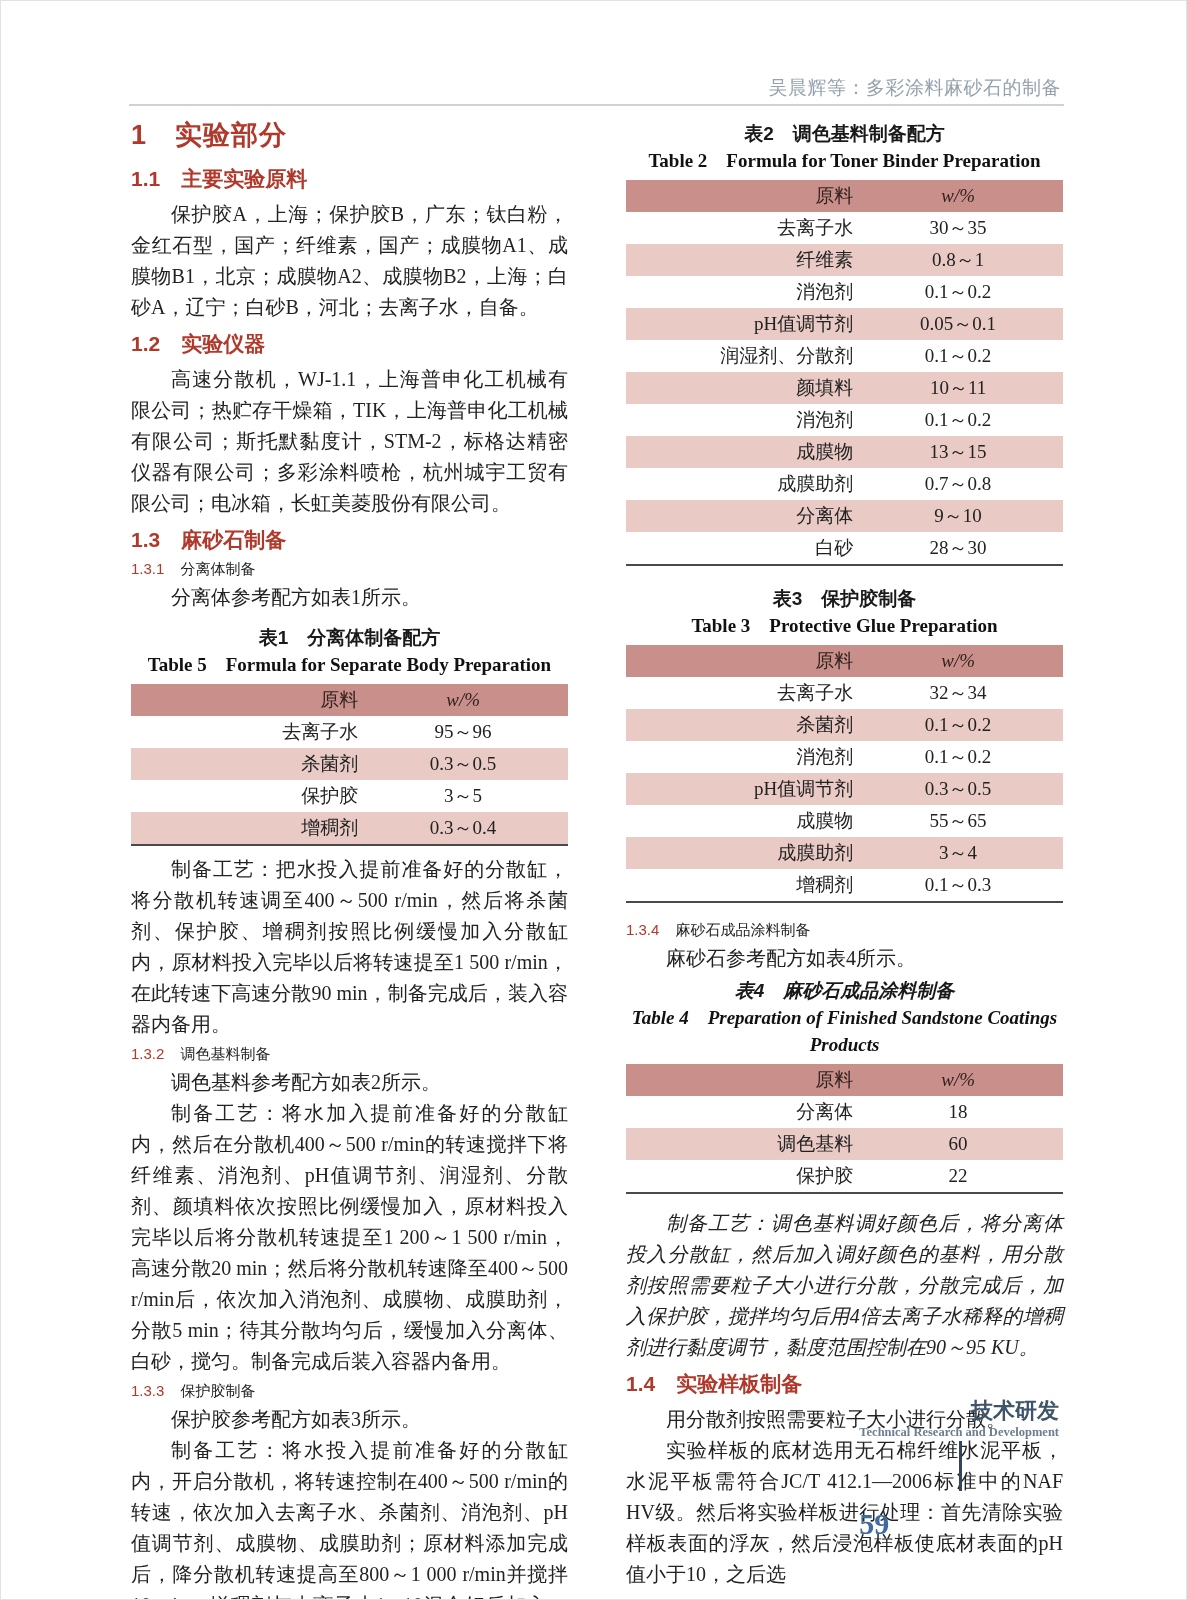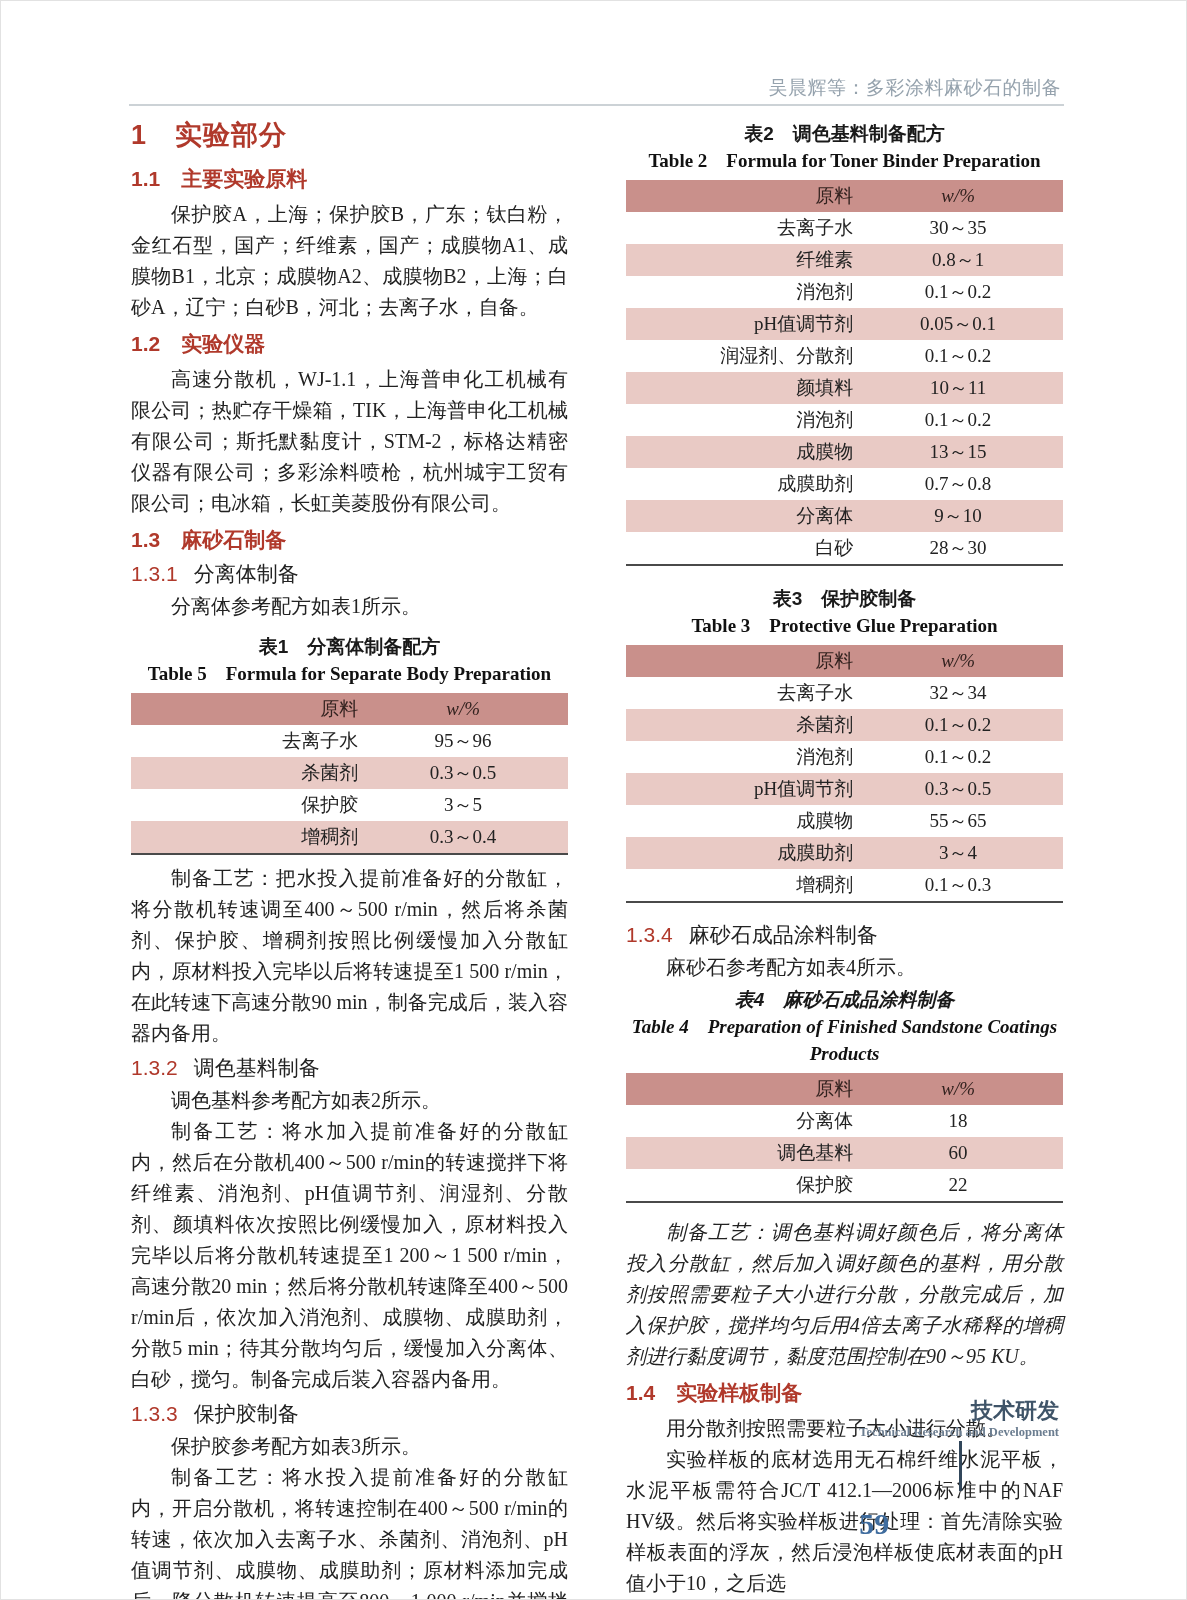--- a/index.html
+++ b/index.html
@@ -36,21 +36,21 @@
     font-family:"Liberation Sans", sans-serif;
     font-size:27px;font-weight:bold;color:#b0392b;
     margin:2px 0 12px 0;letter-spacing:1px;
   }
   .h2{
     font-family:"Liberation Sans", sans-serif;
     font-size:21px;font-weight:bold;color:#b0392b;
     margin:7px 0 6px 0;
   }
   .h3{
-    font-size:21px;margin:5px 0 3px 0;
+    font-size:15px;margin:5px 0 3px 0;
   }
   .h3 .num{
     font-family:"Liberation Sans", sans-serif;
     color:#b0392b;margin-right:16px;
   }
   .h3 .ttl{color:#222;}
   
   .para{
     font-size:20px;line-height:31px;
     text-align:justify;text-indent:2em;margin:0;

